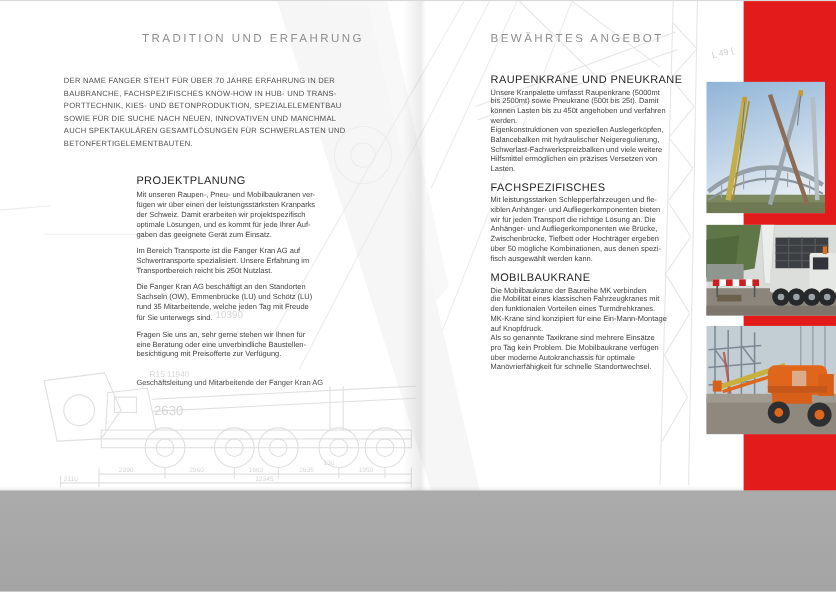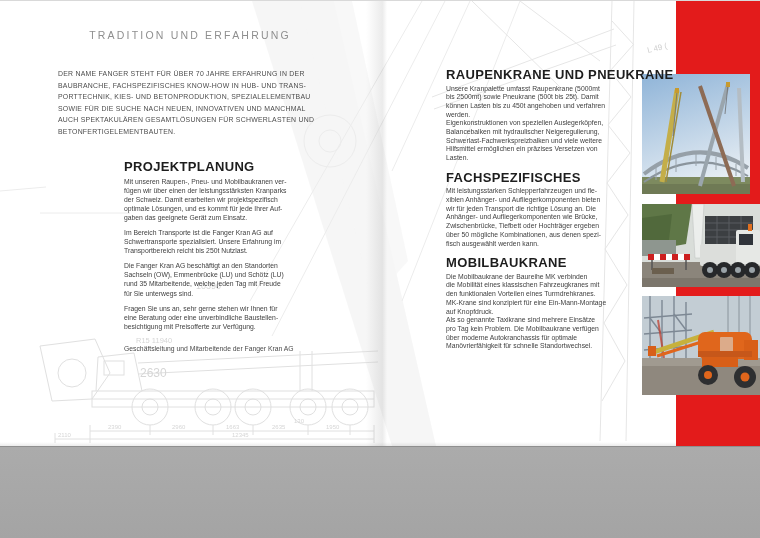--- a/index.html
+++ b/index.html
@@ -14,33 +14,33 @@
     background:linear-gradient(#ababab,#a4a4a4);border-top:1px solid #8f8f8f;box-sizing:border-box;}
   .gutter{position:absolute;left:366px;top:0;width:34px;height:445px;
     background:linear-gradient(to right, rgba(0,0,0,0) 0%, rgba(60,60,60,0.10) 48%, rgba(255,255,255,0) 62%);}
   .page-edge-shadow{position:absolute;left:0;top:441px;width:676px;height:4px;
     background:linear-gradient(rgba(0,0,0,0),rgba(0,0,0,0.08));}
   
   .page-header{
     position:absolute;top:28px;font-size:10.5px;letter-spacing:2.2px;
     color:#8f8f8f;white-space:pre;
   }
-  .header-left{left:0;width:380px;text-align:center;}
+  .header-left{left:0;width:380px;text-align:center;padding-left:40px;}
   .header-right{left:446px;text-align:left;}
   .intro{
     position:absolute;left:58px;top:67px;width:250px;
     font-size:6.9px;line-height:11.6px;letter-spacing:0.25px;
     color:#4c4c4c;white-space:pre;
   }
   .col{position:absolute;}
   .col-left{left:124px;top:158px;width:175px;}
   .col-right{left:446px;top:66px;width:165px;}
   .sec{margin:0 0 7px 0;}
   .sec-heading{
-    font-size:13px;font-weight:bold;letter-spacing:0.35px;color:#1d1d1d;
+    font-size:10px;font-weight:normal;letter-spacing:0.35px;color:#1d1d1d;
     margin:0 0 2.5px 0;white-space:pre;
   }
   .body-text{
     font-size:6.8px;line-height:9.1px;color:#3f3f3f;margin:0 0 6px 0;white-space:pre;
   }
   .col-right .body-text{line-height:8.7px;margin:0;}
   .caption{
     position:absolute;left:124px;top:344px;font-size:6.8px;color:#4a4a4a;white-space:pre;
   }
   
@@ -291,20 +291,21 @@
 Sachseln (OW), Emmenbrücke (LU) und Schötz (LU)
 rund 35 Mitarbeitende, welche jeden Tag mit Freude
 für Sie unterwegs sind.</p>
       <p class="body-text">Fragen Sie uns an, sehr gerne stehen wir Ihnen für
 eine Beratung oder eine unverbindliche Baustellen-
 besichtigung mit Preisofferte zur Verfügung.</p>
     </div>
   </div>
   <div class="caption">Geschäftsleitung und Mitarbeitende der Fanger Kran AG</div>
 
+  <div class="page-header header-right">BEWÄHRTES ANGEBOT</div>
 
   <div class="col col-right">
     <div class="sec">
       <p class="sec-heading">RAUPENKRANE UND PNEUKRANE</p>
       <p class="body-text">Unsere Kranpalette umfasst Raupenkrane (5000mt
 bis 2500mt) sowie Pneukrane (500t bis 25t). Damit
 können Lasten bis zu 450t angehoben und verfahren
 werden.
 Eigenkonstruktionen von speziellen Auslegerköpfen,
 Balancebalken mit hydraulischer Neigeregulierung,

